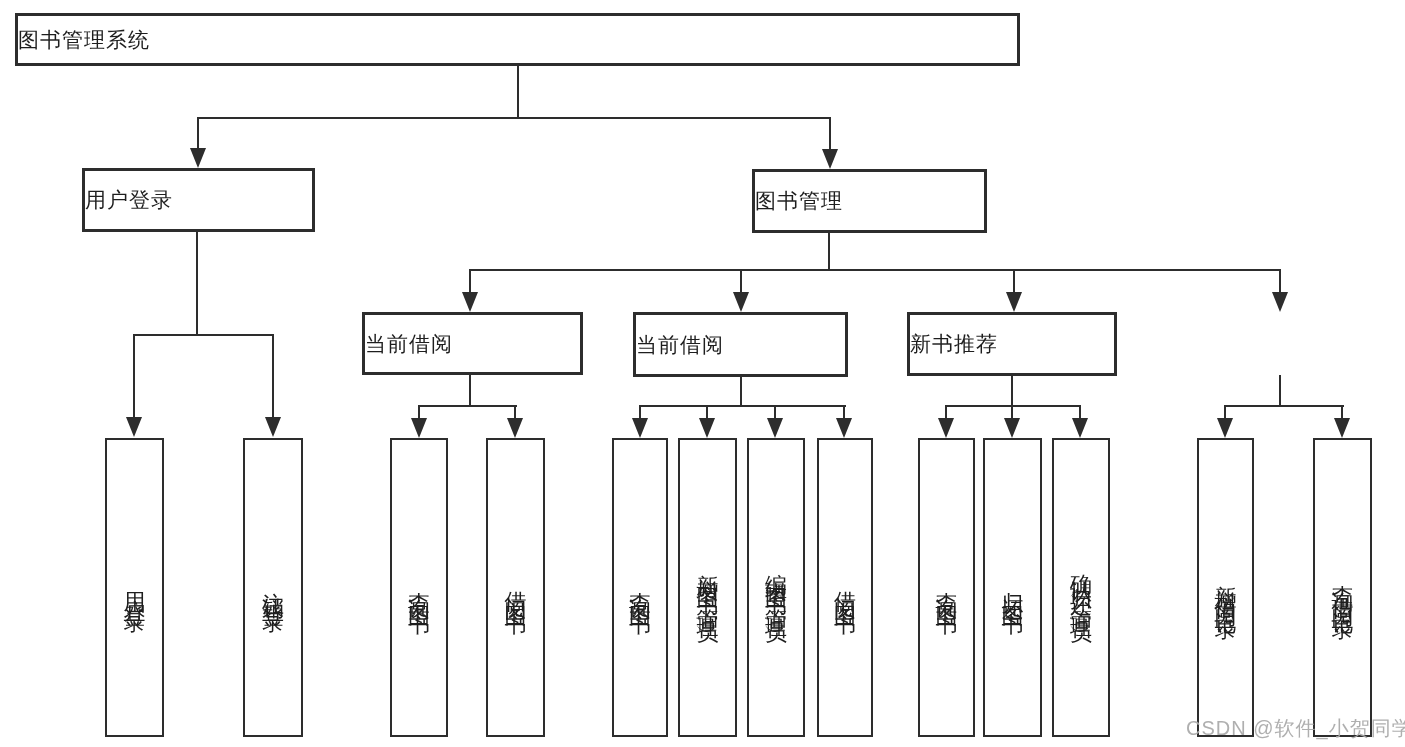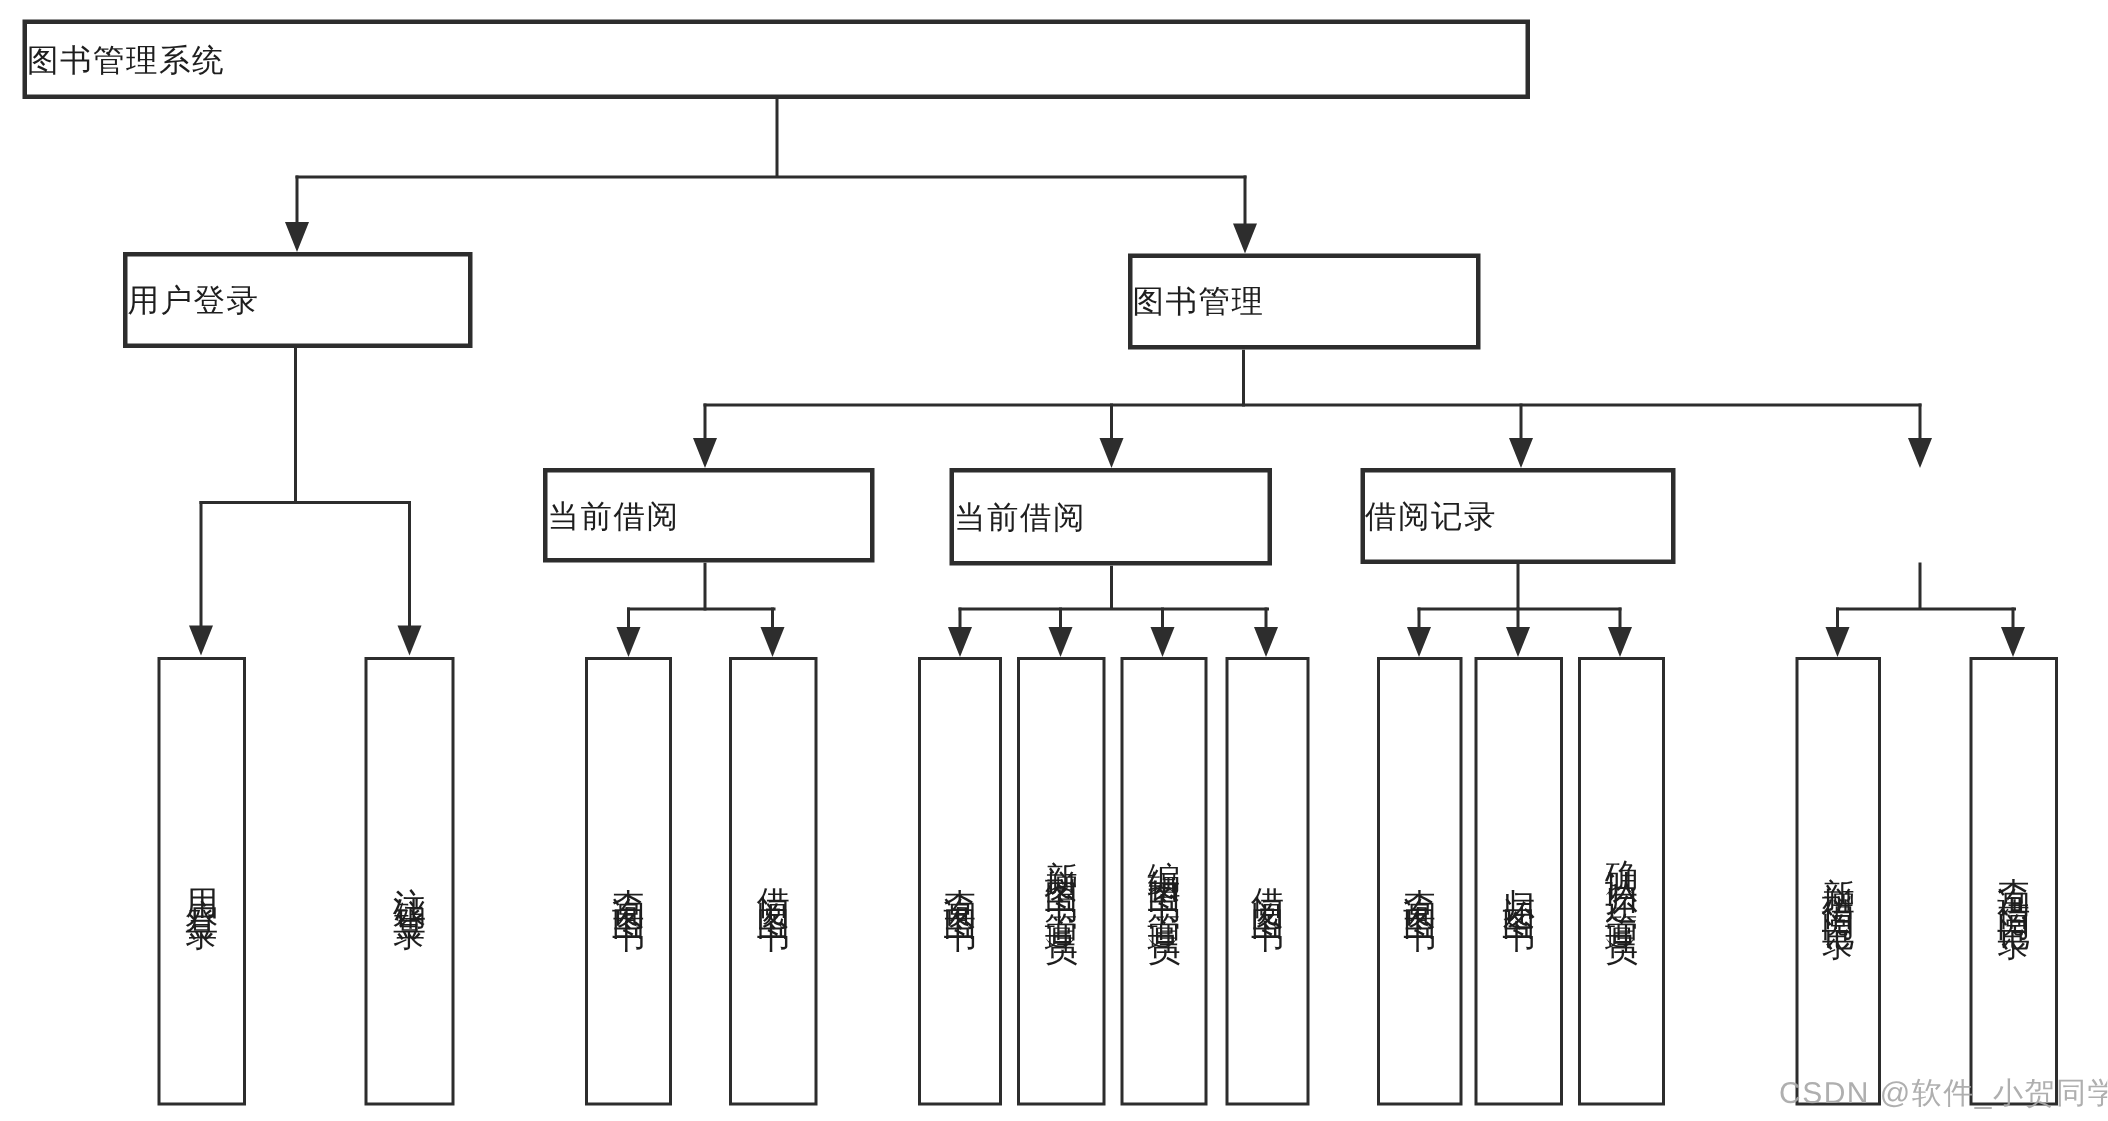--- a/index.html
+++ b/index.html
@@ -107,21 +107,21 @@
     <span>图书管理</span>
   </div>
 
   <div class="node" style="left:362px;top:312px;width:221px;height:63px">
     <span>当前借阅</span>
   </div>
   <div class="node" style="left:633px;top:312px;width:215px;height:65px">
     <span>当前借阅</span>
   </div>
   <div class="node" style="left:907px;top:312px;width:210px;height:64px">
-    <span>借阅记录</span>
+    <span>新书推荐</span>
   </div>
 
   <div class="leafbox" style="left:105px;width:59px">
     <span>用户登录</span>
   </div>
   <div class="leafbox" style="left:243px;width:60px">
     <span>注销登录</span>
   </div>
 
   <div class="leafbox" style="left:390px;width:58px">

